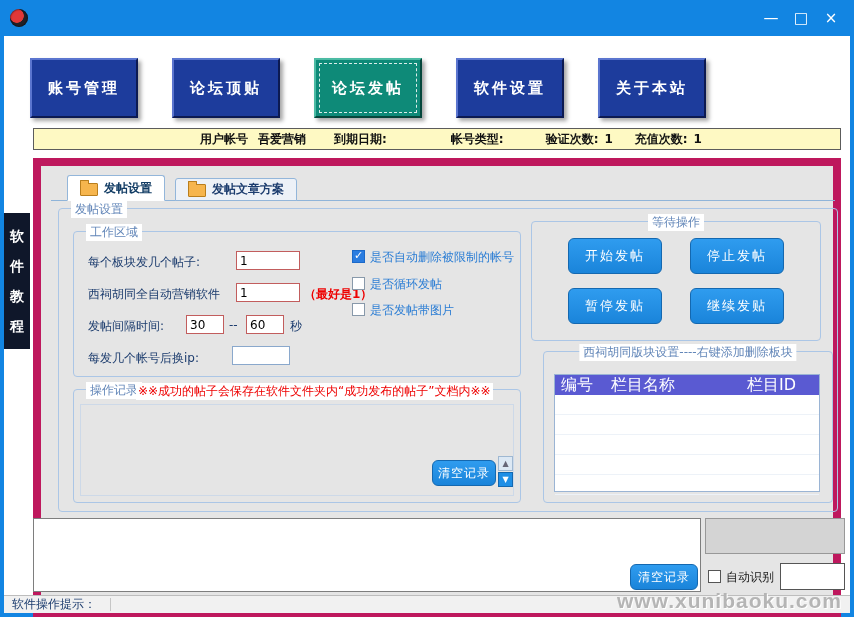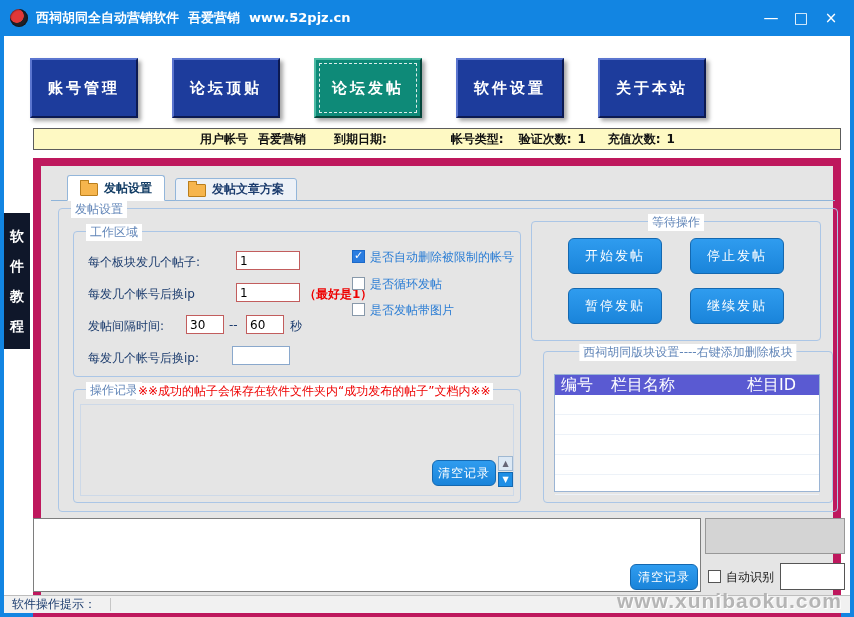--- a/index.html
+++ b/index.html
@@ -79,42 +79,41 @@
   .status-sep{width:1px;height:13px;background:#c6c6c6;margin-left:14px;}
   .watermark{position:absolute;right:8px;bottom:0;font-size:21px;font-weight:bold;color:#b5b5b5;letter-spacing:1px;text-shadow:1px 1px 0 #fff;z-index:9;font-family:"Liberation Sans",sans-serif;}
 </style>
 </head>
 <body>
 
 <div class="window">
 
   <div class="titlebar">
     <span class="app-icon"></span>
-    <span class="app-title">西祠胡同全自动营销软件  吾爱营销  www.52pjz.cn</span>
     <div class="win-controls">
       <span class="win-btn">—</span>
       <span class="win-btn">□</span>
       <span class="win-btn">×</span>
     </div>
   </div>
 
   <div class="body">
 
     <div class="nav-btn" style="left:26px">账号管理</div>
     <div class="nav-btn" style="left:168px">论坛顶贴</div>
     <div class="nav-btn active" style="left:310px">论坛发帖</div>
     <div class="nav-btn" style="left:452px">软件设置</div>
     <div class="nav-btn" style="left:594px">关于本站</div>
 
     <div class="info-bar">
       <span style="margin-left:166px">用户帐号</span>
       <span style="margin-left:10px">吾爱营销</span>
       <span style="margin-left:28px">到期日期:</span>
       <span style="margin-left:64px">帐号类型:</span>
-      <span style="margin-left:15px">验证次数:</span>
+      <span style="margin-left:42px">验证次数:</span>
       <span style="margin-left:6px">1</span>
       <span style="margin-left:22px">充值次数:</span>
       <span style="margin-left:6px">1</span>
     </div>
 
     <div class="sidebar">
       <span>软件教程</span>
     </div>
 
     <div class="main-panel">
@@ -135,21 +134,21 @@
 
         <div class="group work-group">
           <span class="legend">工作区域</span>
 
           <span class="flabel" style="left:14px;top:22px">每个板块发几个帖子:</span>
           <input class="tin" style="left: 162px; top: 19px; width: 64px;" value="1">
 
           <span class="cb checked" style="left:278px;top:18px"></span>
           <span class="cb-lbl" style="left:296px;top:17px">是否自动删除被限制的帐号</span>
 
-          <span class="flabel" style="left:14px;top:54px">每发几个帐号后换ip</span>
+          <span class="flabel" style="left:14px;top:54px">西祠胡同全自动营销软件</span>
           <input class="tin" style="left: 162px; top: 51px; width: 64px;" value="1">
           <span class="hint-red" style="left:230px;top:54px">（最好是1）</span>
 
           <span class="cb" style="left:278px;top:45px"></span>
           <span class="cb-lbl" style="left:296px;top:44px">是否循环发帖</span>
 
           <span class="flabel" style="left:14px;top:86px">发帖间隔时间:</span>
           <input class="tin" style="left: 112px; top: 83px; width: 38px;" value="30">
           <span class="flabel" style="left:155px;top:86px">--</span>
           <input class="tin" style="left: 172px; top: 83px; width: 38px;" value="60">

